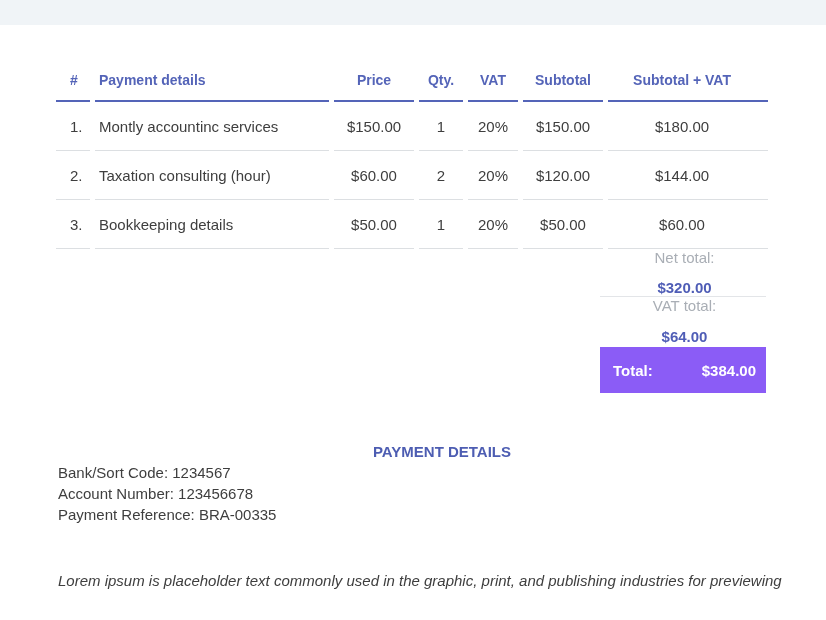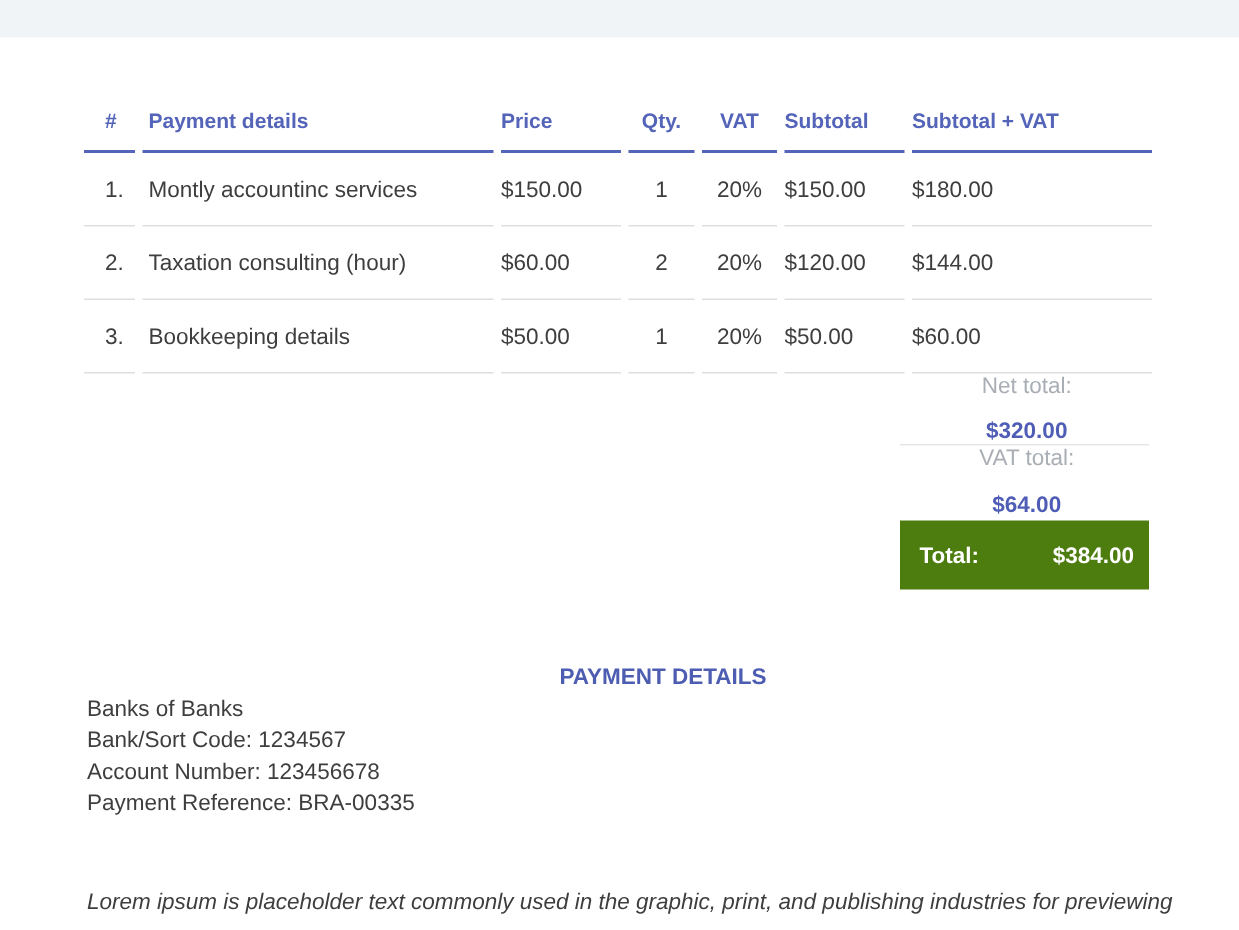--- a/index.html
+++ b/index.html
@@ -44,21 +44,21 @@
     white-space: nowrap;
   }
   .col-num   { width: 34px; }
   .col-prod  { width: 234px; }
   .col-price { width: 80px; }
   .col-qty   { width: 44px; }
   .col-vat   { width: 50px; }
   .col-sub   { width: 80px; }
   .col-subv  { width: 160px; }
   th.a-left, td.a-left { text-align: left; }
-  th.a-right, td.a-right { text-align: left; }
+  th.a-right, td.a-right { text-align: center; }
   th.a-center, td.a-center { text-align: center; }
   .pad-num { padding-left: 14px !important; }
   .pad-prod { padding-left: 4px !important; }
   .pad-last { padding-right: 12px !important; }
   
   .totals {
     margin: 0 0 0 600px;
     width: 166px;
   }
   .totals-row {
@@ -70,21 +70,21 @@
     box-sizing: border-box;
     font-size: 15px;
     flex-direction: column;
   }
   .totals-row.with-sep { border-bottom: 1px solid #e3e5e8; }
   .totals-label { color: #a9aeb5; }
   .totals-value { color: #4f5db6; font-weight: bold; }
   .total-box {
     margin-top: 2px;
     height: 46px;
-    background: #4d7c0f;
+    background: #8b5cf6;
     display: flex;
     align-items: center;
     justify-content: space-between;
     padding: 0 10px 0 13px;
     box-sizing: border-box;
     font-size: 15px;
     font-weight: bold;
     color: #ffffff;
   }
   
@@ -189,21 +189,20 @@
     <span class="totals-value">$64.00</span>
   </div>
   <div class="total-box">
     <span>Total:</span>
     <span>$384.00</span>
   </div>
 </div>
 
 <div class="payment">
   <div class="payment-heading">PAYMENT DETAILS</div>
-  <div class="payment-line">Banks of Banks</div>
   <div class="payment-line">Bank/Sort Code: 1234567</div>
   <div class="payment-line">Account Number: 123456678</div>
   <div class="payment-line">Payment Reference: BRA-00335</div>
 </div>
 
 <div class="notes">
   <div class="notes-body">Lorem ipsum is placeholder text commonly used in the graphic, print, and publishing industries for previewing</div>
 </div>
 
 </body></html>

